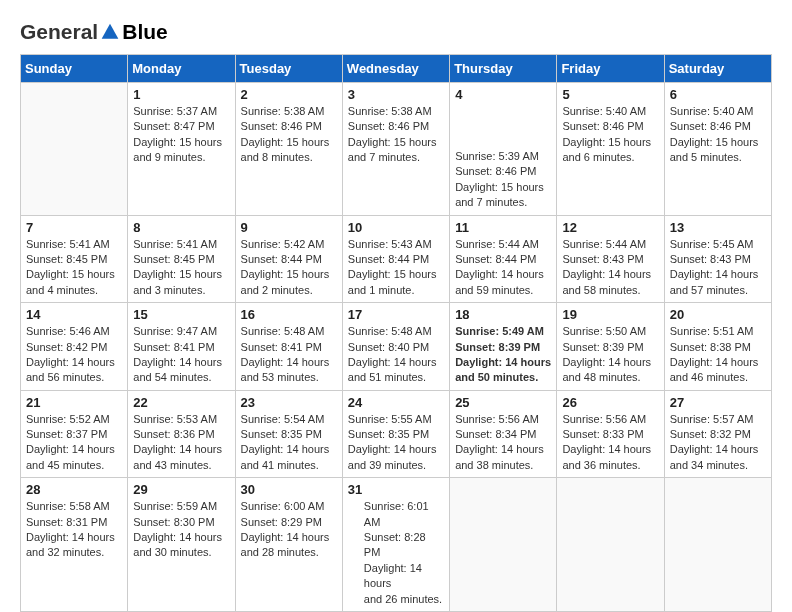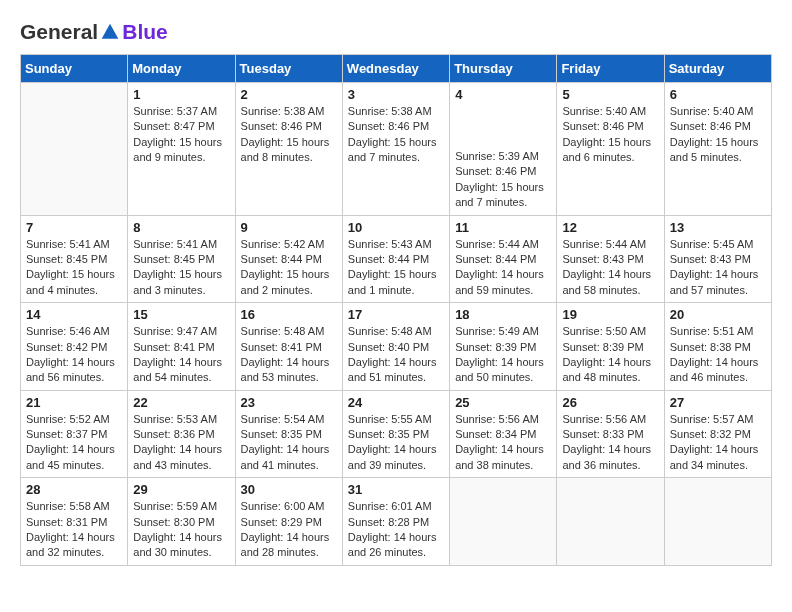--- a/index.html
+++ b/index.html
@@ -22,21 +22,21 @@
       align-items: flex-start;
     }
     .logo-text {
       display: flex;
       align-items: center;
       font-size: 21px;
       font-weight: bold;
       color: #1a1a2e;
     }
     .logo-general { color: #333; }
-    .logo-blue { color: #6d28d9; }
+    .logo-blue { color: #000000; }
     .logo-icon {
       width: 20px;
       height: 20px;
       margin: 0 2px;
     }
     .title-block {
       text-align: right;
     }
     .month-title {
       font-size: 36px;
@@ -235,21 +235,21 @@
         </td>
         <td>
           <div class="day-num">17</div>
           <div class="day-info" style="white-space: pre-line;">Sunrise: 5:48 AM
 Sunset: 8:40 PM
 Daylight: 14 hours
 and 51 minutes.</div>
         </td>
         <td>
           <div class="day-num">18</div>
-          <div class="day-info" style="white-space: pre-line;">Sunrise: 5:49 AM
+          <div class="day-info" style="white-space: pre-line; font-weight: bold;">Sunrise: 5:49 AM
 Sunset: 8:39 PM
 Daylight: 14 hours
 and 50 minutes.</div>
         </td>
         <td>
           <div class="day-num">19</div>
           <div class="day-info" style="white-space: pre-line;">Sunrise: 5:50 AM
 Sunset: 8:39 PM
 Daylight: 14 hours
 and 48 minutes.</div>
@@ -330,21 +330,21 @@
         </td>
         <td>
           <div class="day-num">30</div>
           <div class="day-info" style="white-space: pre-line;">Sunrise: 6:00 AM
 Sunset: 8:29 PM
 Daylight: 14 hours
 and 28 minutes.</div>
         </td>
         <td>
           <div class="day-num">31</div>
-          <div class="day-info" style="white-space: pre-line;">Sunrise: 6:01 AM
+          <div class="day-info" style="white-space: pre-line; margin-left: 16px;">Sunrise: 6:01 AM
 Sunset: 8:28 PM
 Daylight: 14 hours
 and 26 minutes.</div>
         </td>
         <td class="empty"></td>
         <td class="empty"></td>
         <td class="empty"></td>
       </tr>
     </tbody>
 </table>

